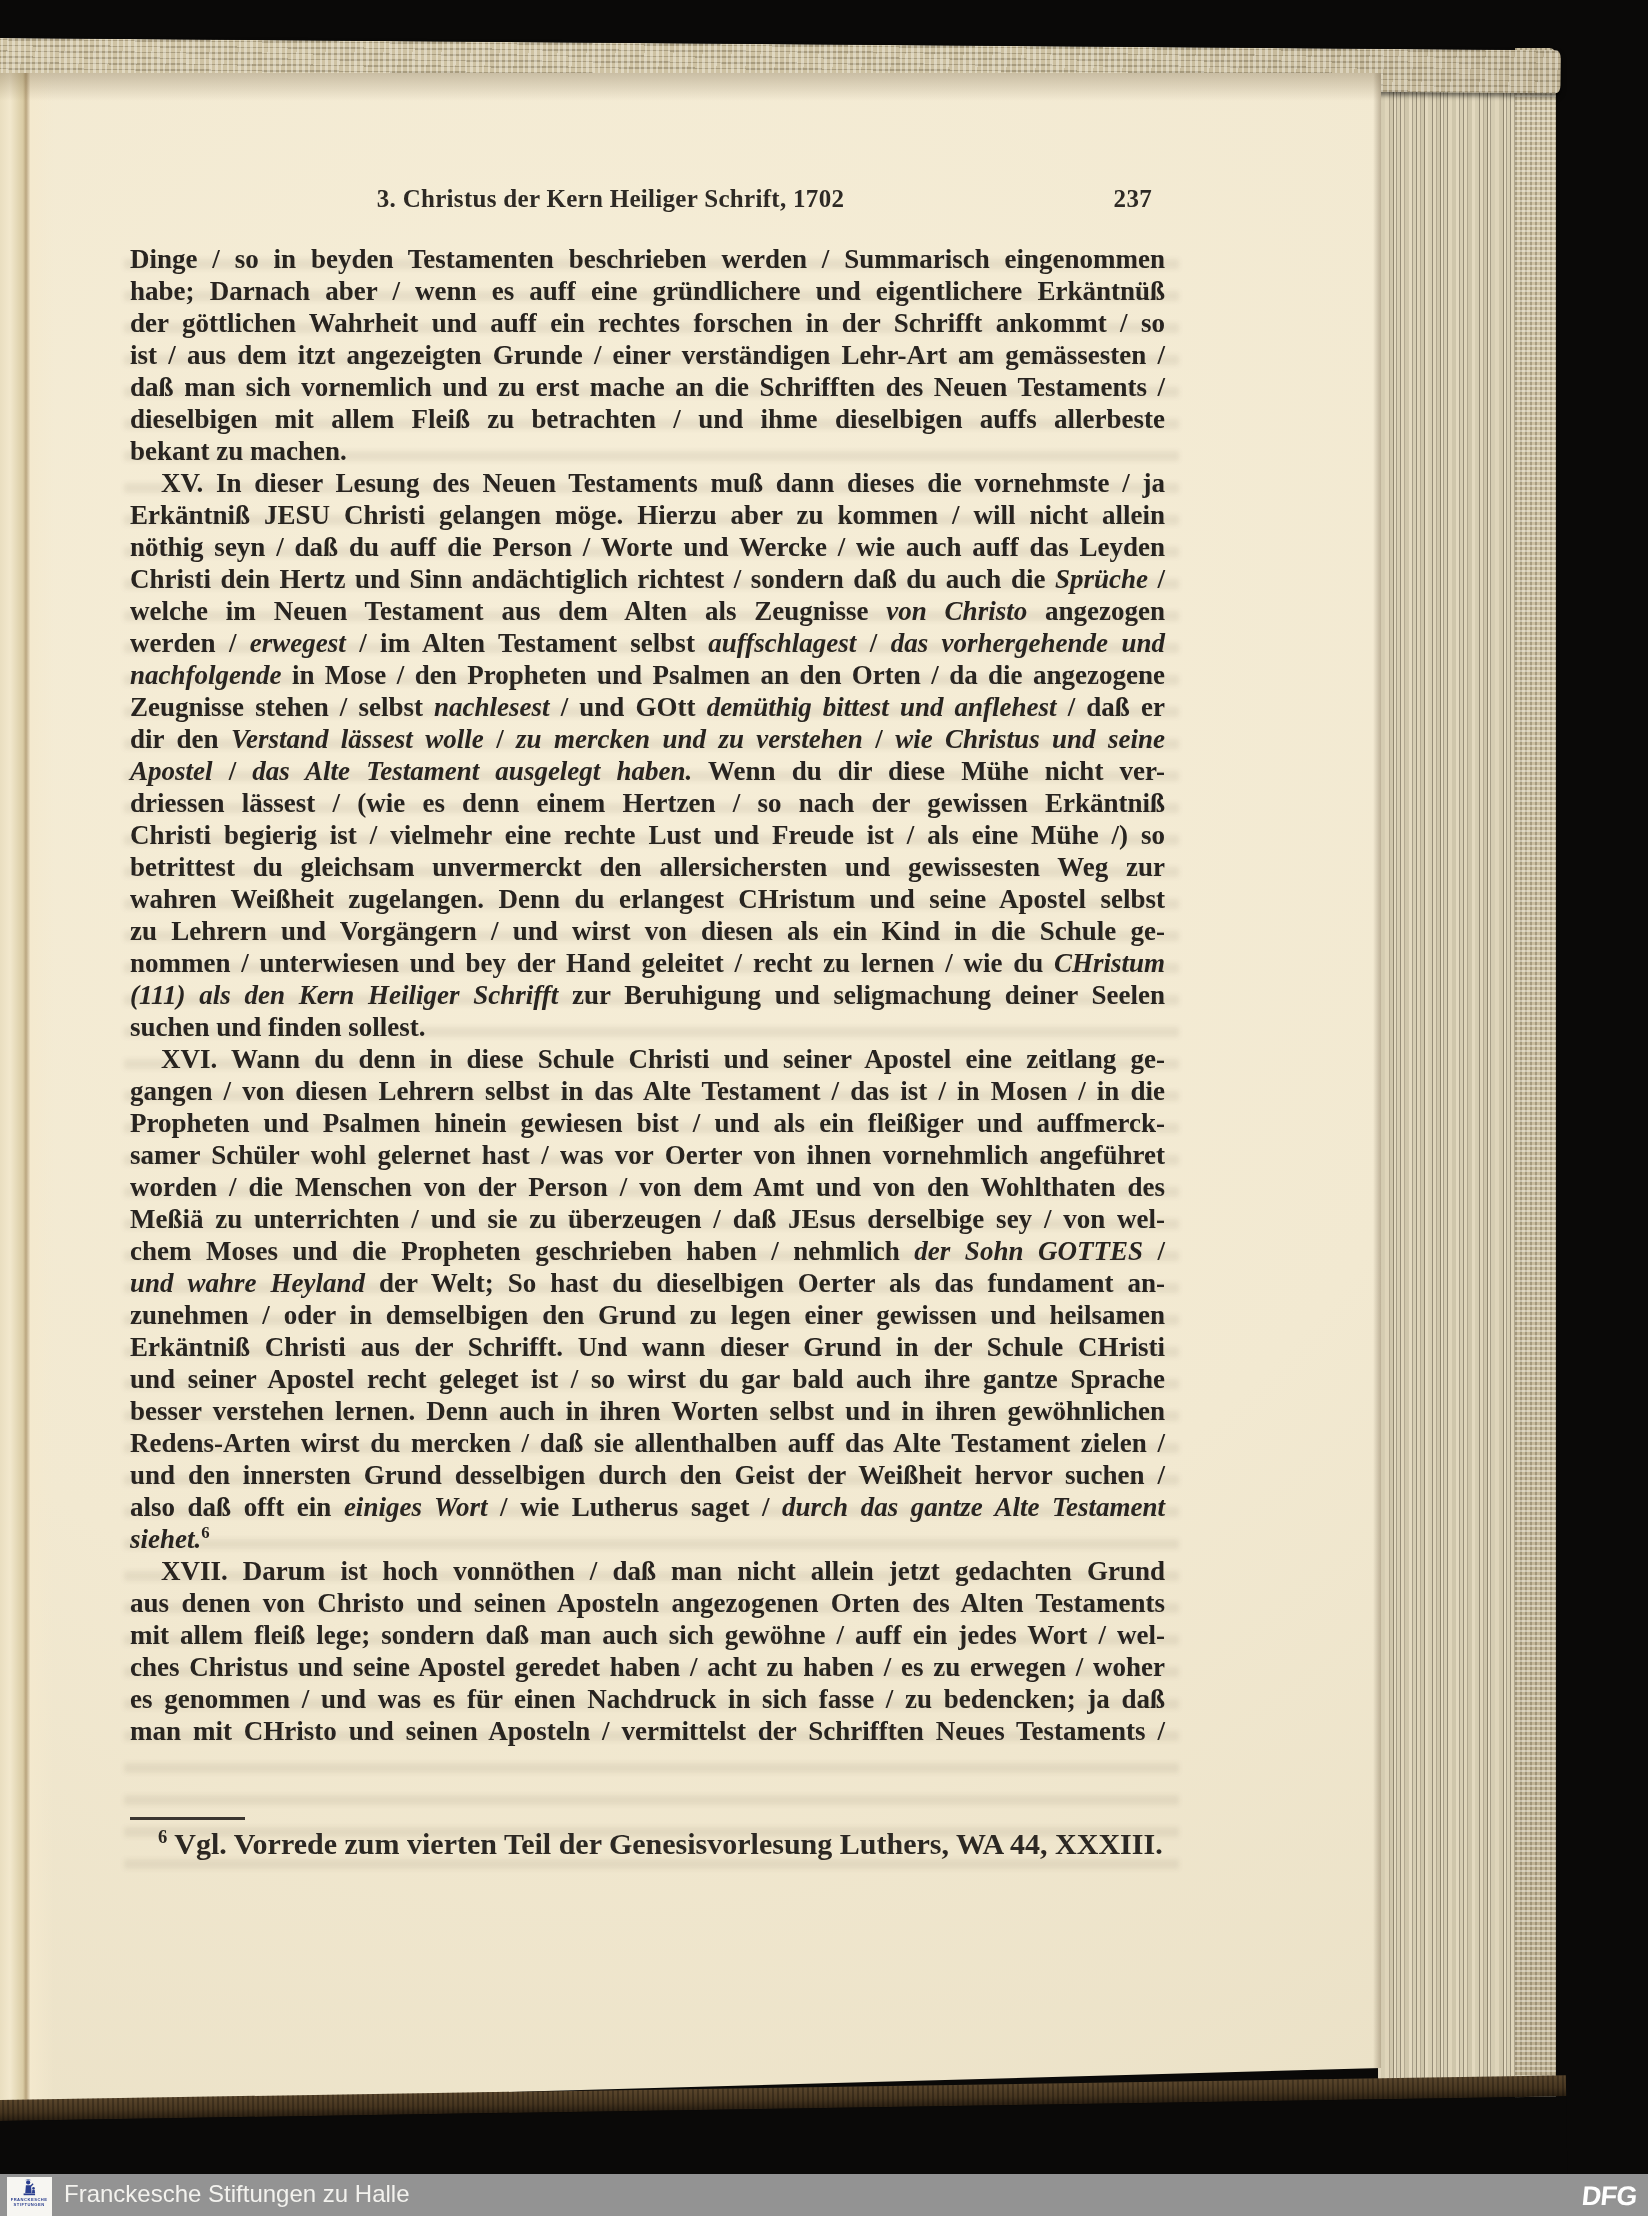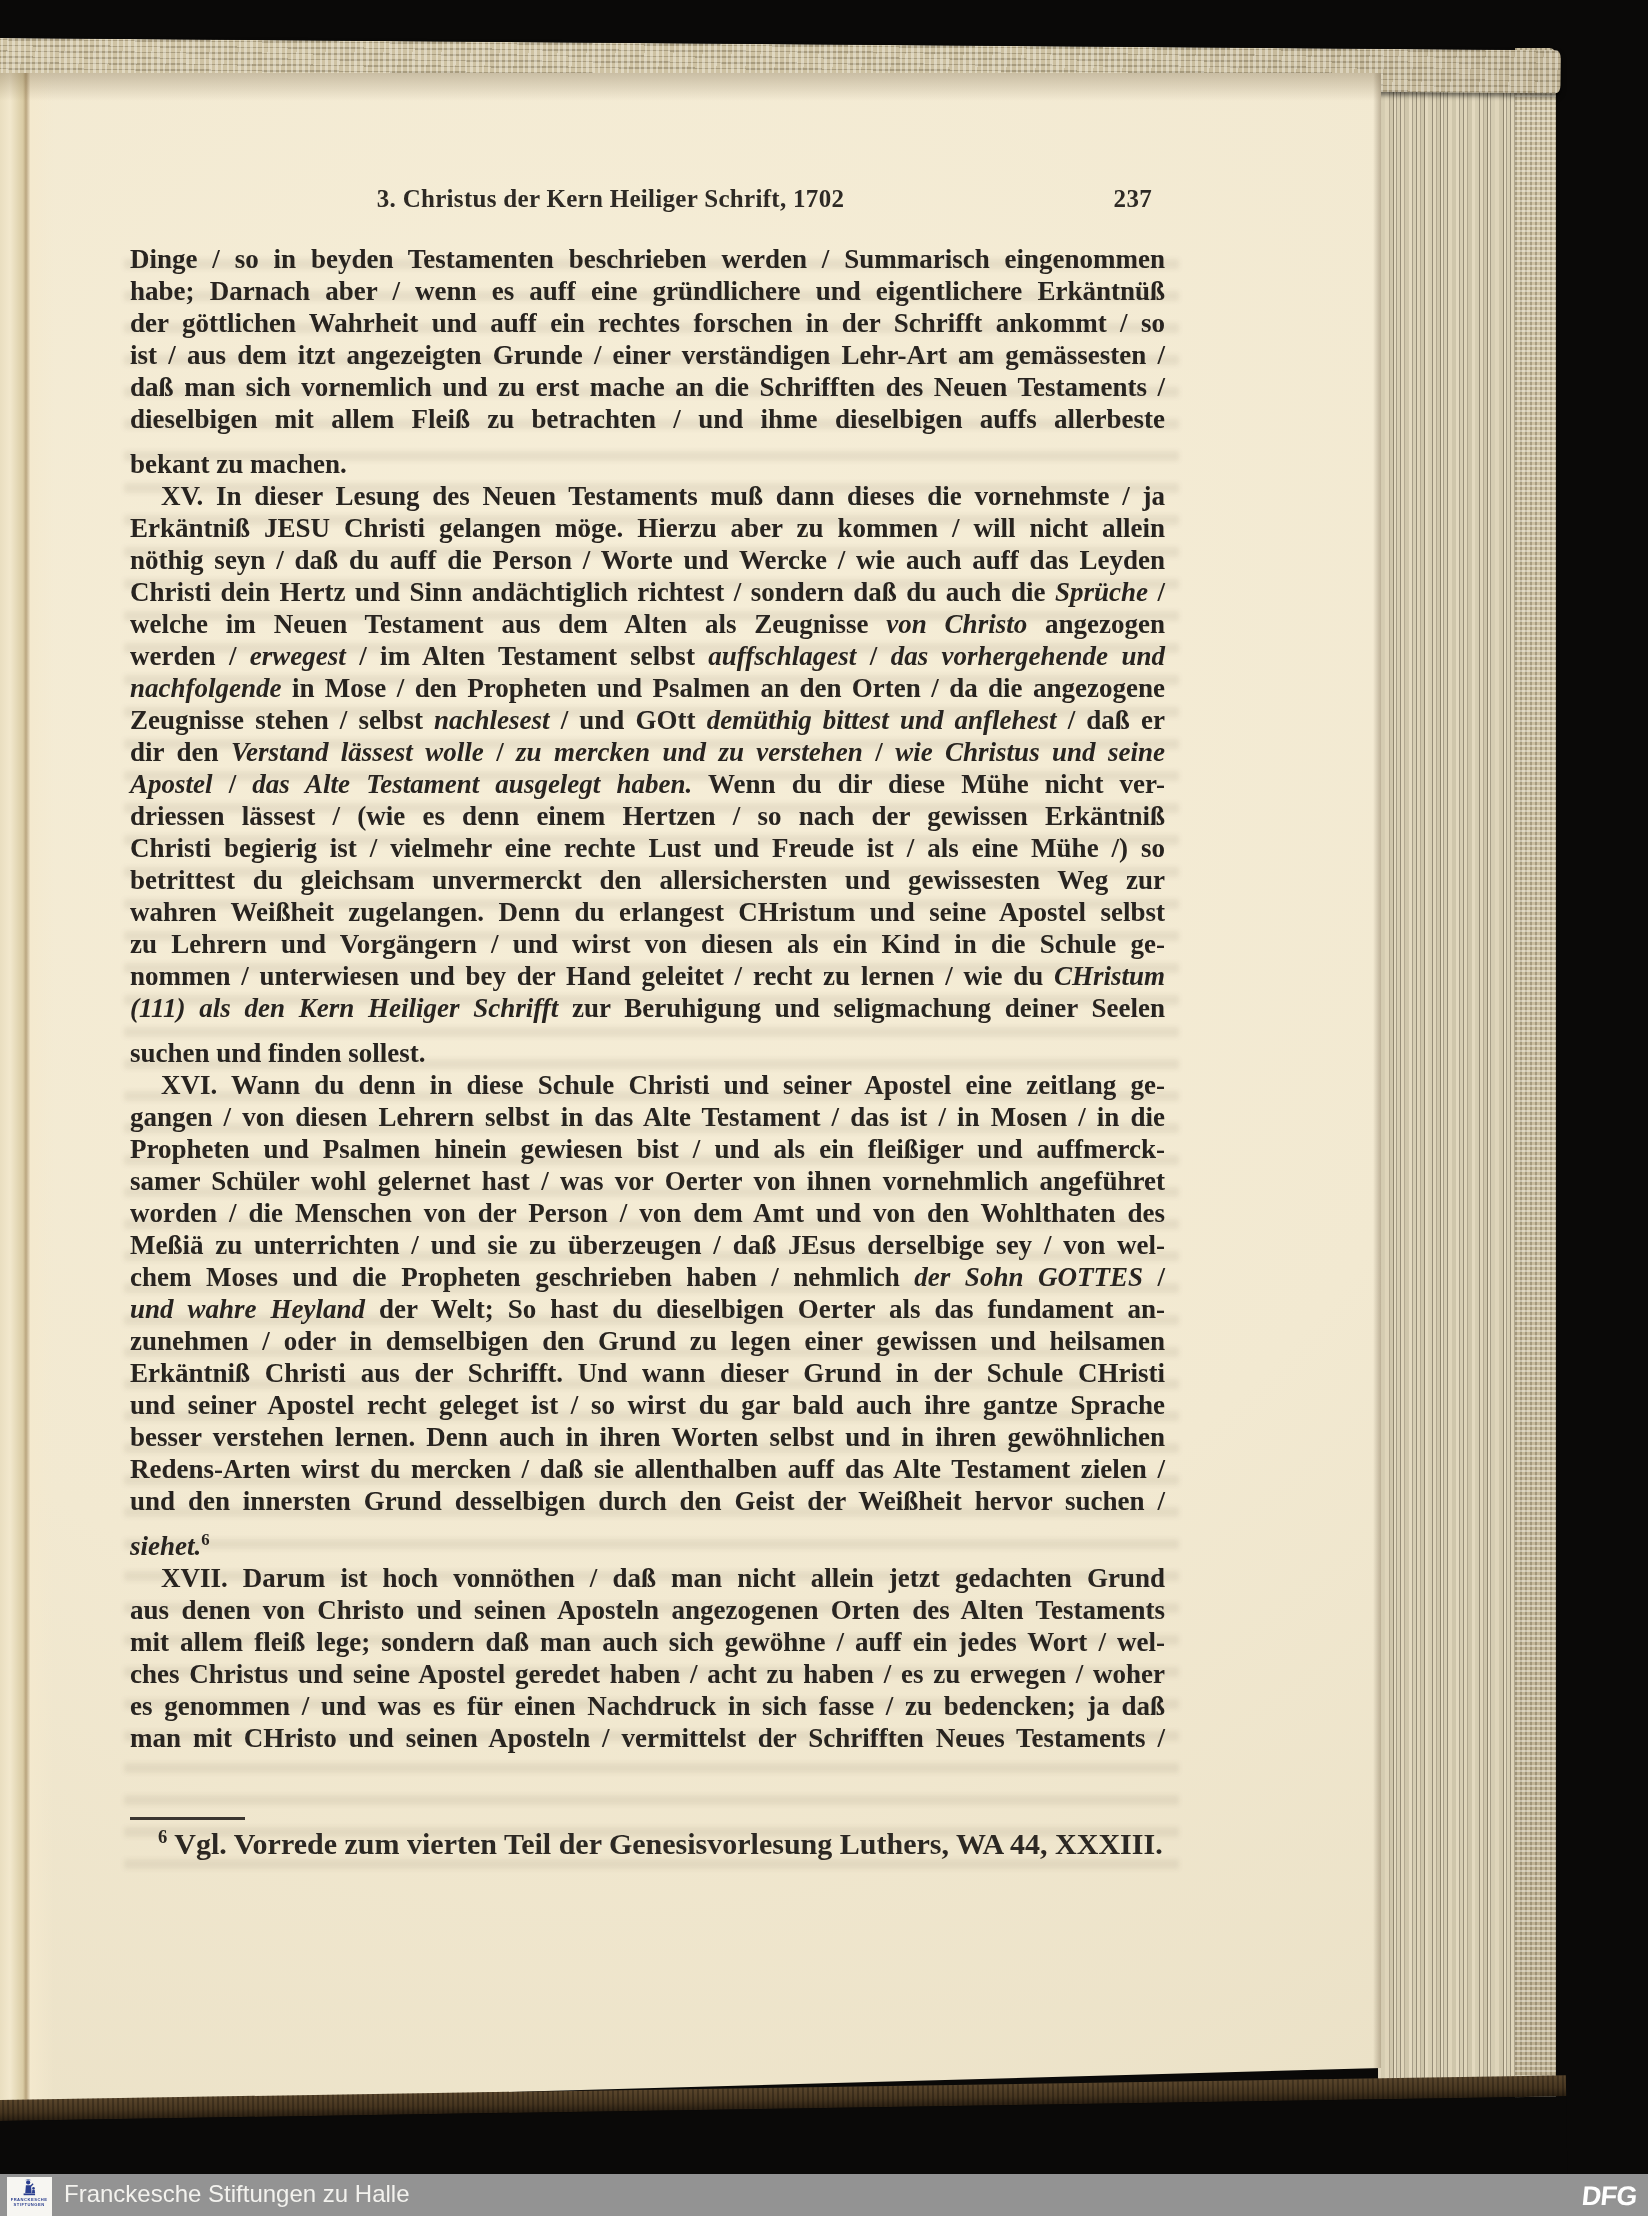--- a/index.html
+++ b/index.html
@@ -53,21 +53,21 @@
   
   .running-header{position:absolute;left:130px;top:112px;width:1035px;height:35px;
     color:#2e2a25;font-size:25px;letter-spacing:0.3px;}
   .rh-title{position:absolute;left:0;right:74px;text-align:center;}
   .rh-num{position:absolute;right:13px;top:0;}
 
   .text-block{position:absolute;left:130px;top:170px;width:1035px;
     color:#282420;font-size:27px;line-height:32px;}
   .pline{white-space:nowrap;overflow:visible;text-align:justify;text-align-last:justify;
     height:32px;}
-  .pline.final{text-align-last:left;margin-top:13px;}
+  .pline.final{text-align-last:left;}
   .pline.indent{padding-left:31px;}
   .it{font-style:italic;}
   sup{font-size:.62em;vertical-align:super;line-height:0;}
 
   .footnote-rule{position:absolute;left:130px;top:1744px;width:115px;height:2.5px;
     background:#3b3631;}
   .footnote{position:absolute;left:130px;top:1756px;width:1035px;
     padding-left:28px;color:#2c2823;font-size:30px;line-height:30px;}
 
   
@@ -145,20 +145,21 @@
         <div class="pline"><span>worden / die Menschen von der Person / von dem Amt und von den Wohlthaten des</span></div>
         <div class="pline"><span>Meßiä zu unterrichten / und sie zu überzeugen / daß JEsus derselbige sey / von wel-</span></div>
         <div class="pline"><span>chem Moses und die Propheten geschrieben haben / nehmlich </span><span class="it">der Sohn GOTTES</span><span> /</span></div>
         <div class="pline"><span class="it">und wahre Heyland</span><span> der Welt; So hast du dieselbigen Oerter als das fundament an-</span></div>
         <div class="pline"><span>zunehmen / oder in demselbigen den Grund zu legen einer gewissen und heilsamen</span></div>
         <div class="pline"><span>Erkäntniß Christi aus der Schrifft. Und wann dieser Grund in der Schule CHristi</span></div>
         <div class="pline"><span>und seiner Apostel recht geleget ist / so wirst du gar bald auch ihre gantze Sprache</span></div>
         <div class="pline"><span>besser verstehen lernen. Denn auch in ihren Worten selbst und in ihren gewöhnlichen</span></div>
         <div class="pline"><span>Redens-Arten wirst du mercken / daß sie allenthalben auff das Alte Testament zielen /</span></div>
         <div class="pline"><span>und den innersten Grund desselbigen durch den Geist der Weißheit hervor suchen /</span></div>
+        <div class="pline"><span>also daß offt ein </span><span class="it">einiges Wort</span><span> / wie Lutherus saget / </span><span class="it">durch das gantze Alte Testament</span></div>
         <div class="pline final"><span class="it">siehet.</span><sup>6</sup></div>
         <div class="pline indent"><span>XVII. Darum ist hoch vonnöthen / daß man nicht allein jetzt gedachten Grund</span></div>
         <div class="pline"><span>aus denen von Christo und seinen Aposteln angezogenen Orten des Alten Testaments</span></div>
         <div class="pline"><span>mit allem fleiß lege; sondern daß man auch sich gewöhne / auff ein jedes Wort / wel-</span></div>
         <div class="pline"><span>ches Christus und seine Apostel geredet haben / acht zu haben / es zu erwegen / woher</span></div>
         <div class="pline"><span>es genommen / und was es für einen Nachdruck in sich fasse / zu bedencken; ja daß</span></div>
         <div class="pline"><span>man mit CHristo und seinen Aposteln / vermittelst der Schrifften Neues Testaments /</span></div>
       </div>
 
     <div class="footnote-rule"></div>

